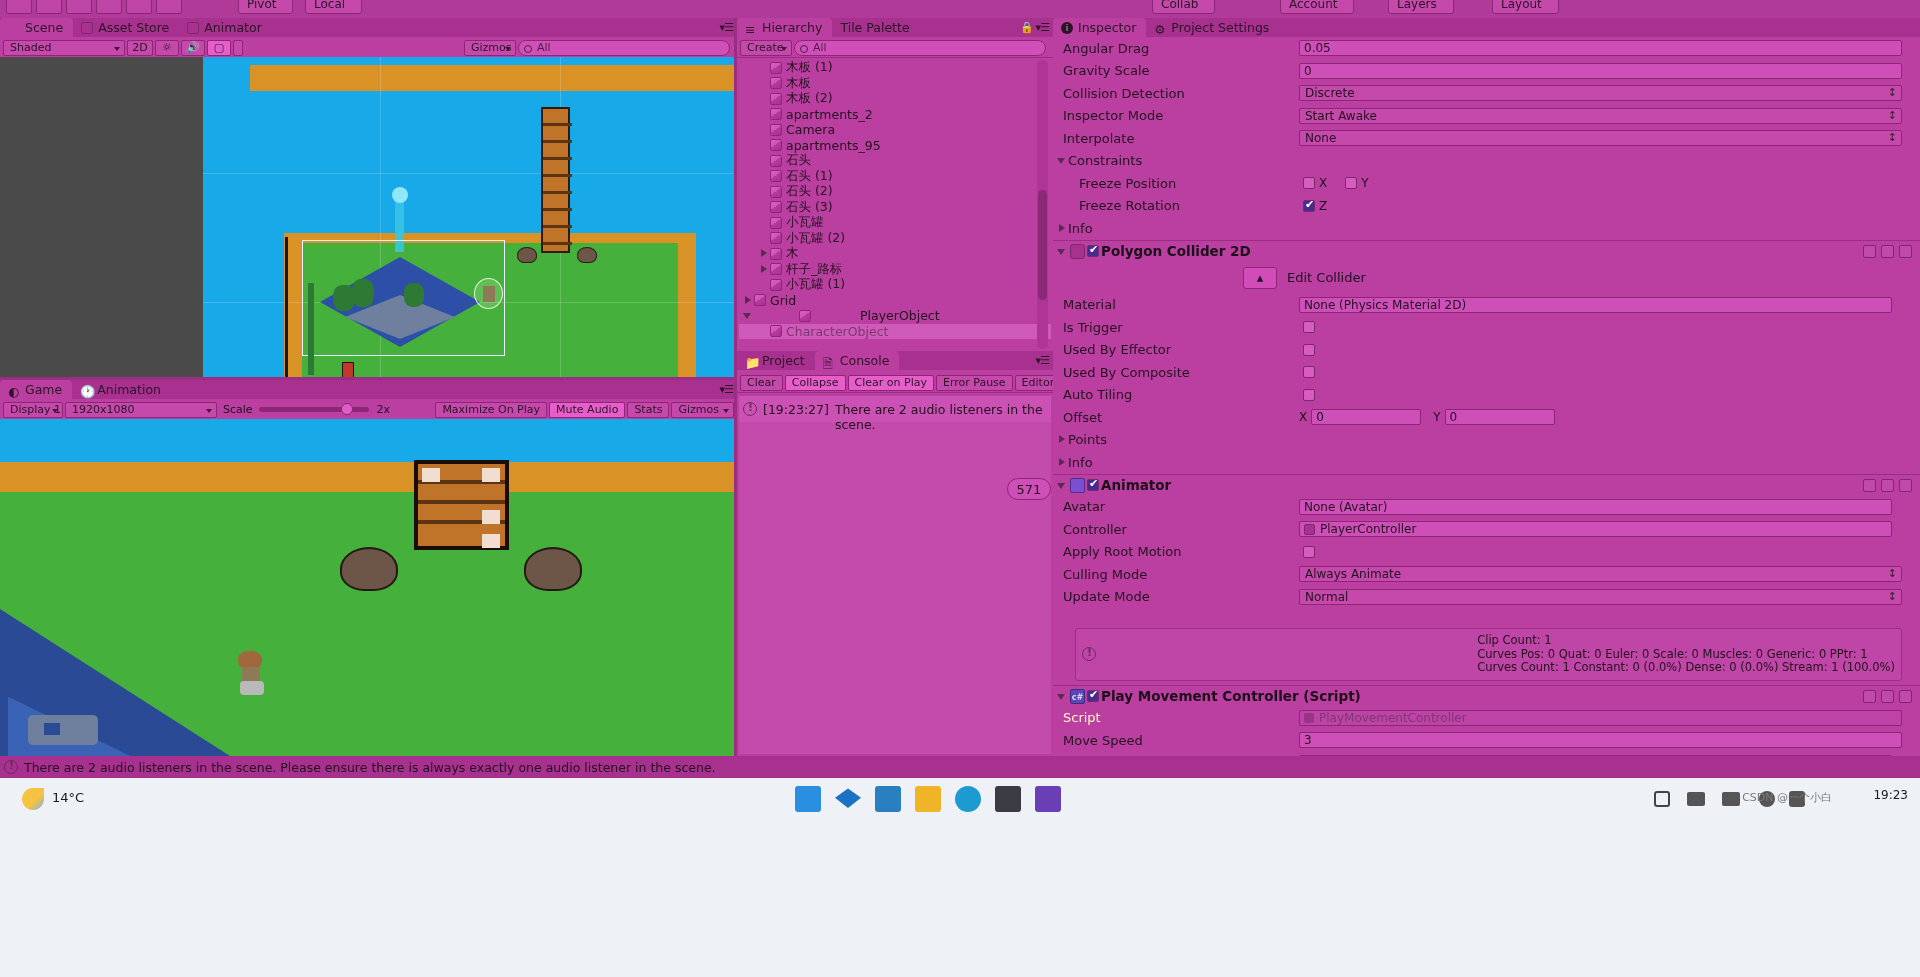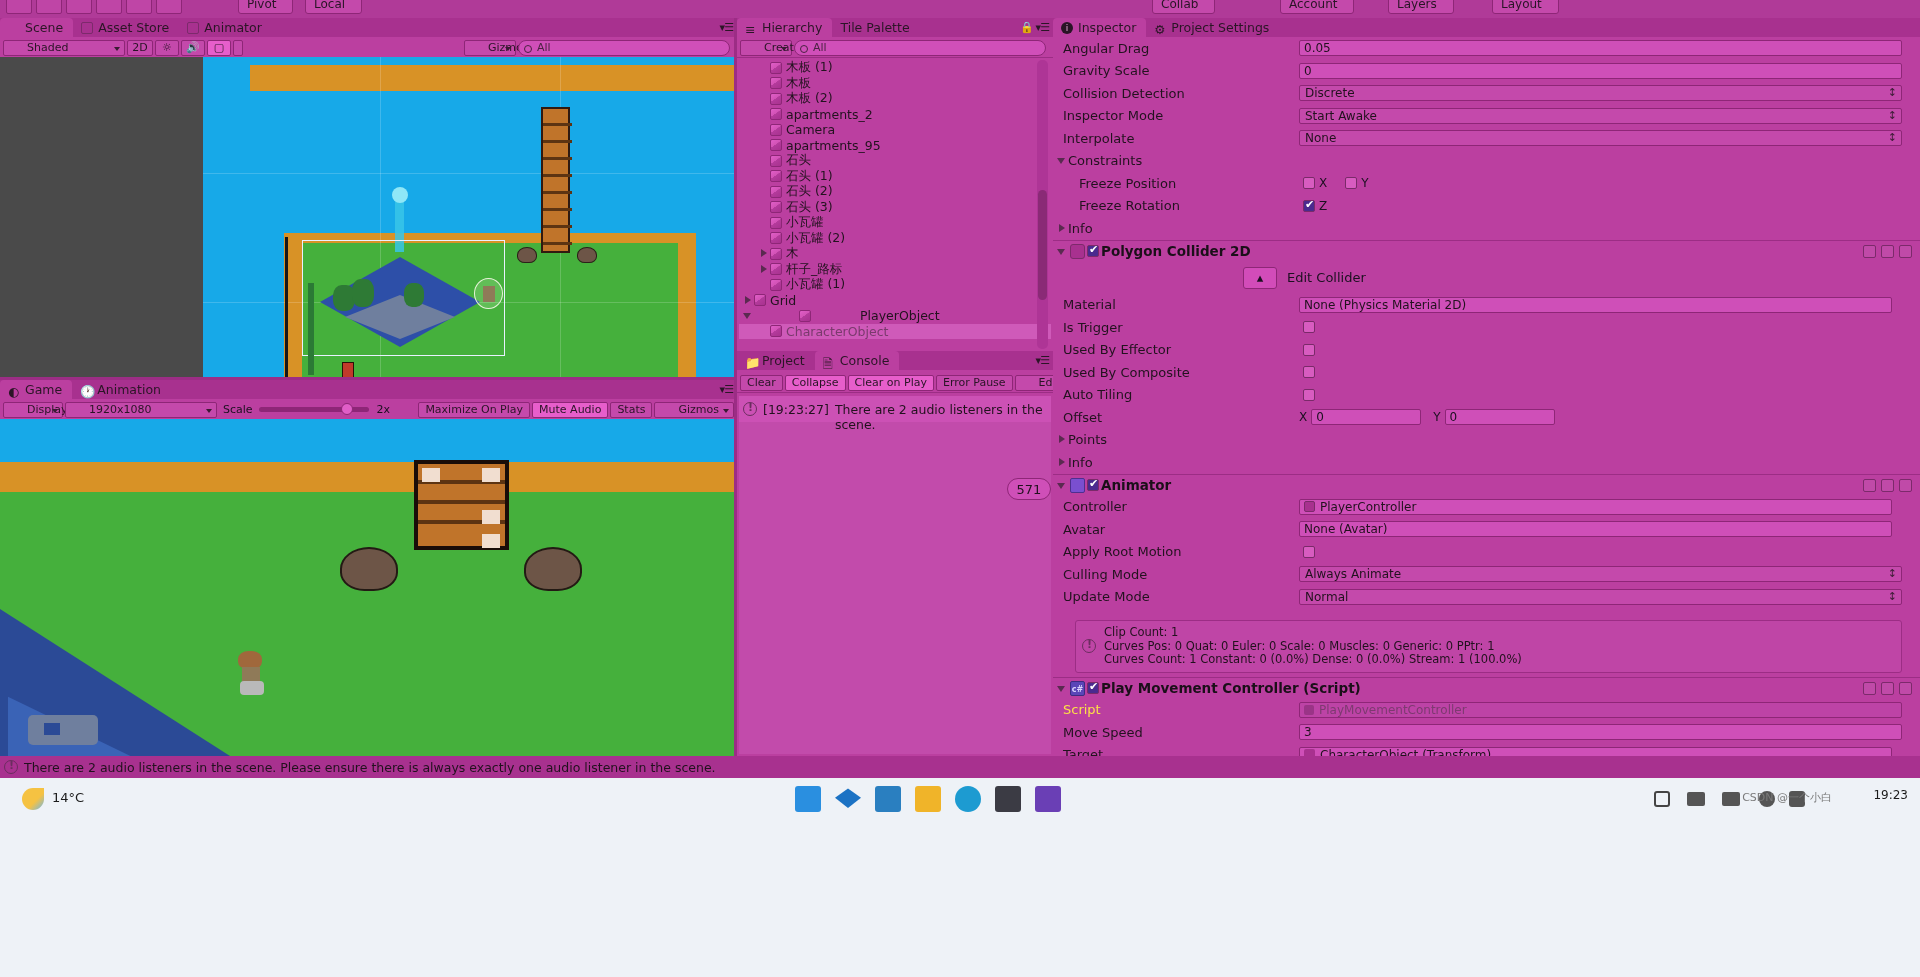--- a/index.html
+++ b/index.html
@@ -63,21 +63,21 @@
     padding:0 3px; border-bottom:1px solid #9c2d85;
   }
   .tbtn{
     height:16px; border:1px solid #8e2677; background:#c449ab;
     font-size:11px; color:#2a1426; padding:0 6px; display:flex;
     align-items:center; border-radius:2px; white-space:nowrap;
   }
   .tbtn.on{ background:#e75ecb; }
   .tdrop{
     height:16px; border:1px solid #8e2677; background:#c449ab;
-    font-size:11px; color:#2a1426; padding:0 14px 0 23px; display:flex;
+    font-size:11px; color:#2a1426; padding:0 14px 0 6px; display:flex;
     align-items:center; border-radius:2px; position:relative; white-space:nowrap;
   }
   .tdrop:after{
     content:""; position:absolute; right:4px; top:6px;
     border-left:3px solid transparent; border-right:3px solid transparent;
     border-top:4px solid #3a1b33;
   }
   .searchfield{
     height:16px; border:1px solid #8e2677; background:#d04fb9;
     border-radius:8px; font-size:11px; color:#4a2342; padding:0 8px 0 18px;
@@ -193,22 +193,22 @@
     content:"\2714"; position:absolute; left:1px; top:-3px; font-size:11px; color:#fff;
   }
   .sectionhdr{
     display:flex; align-items:center; gap:2px; height:22px; padding-left:4px;
     border-top:1px solid #9c2d85; background:var(--magenta-bg);
     font-size:13.5px; font-weight:bold; color:#1b0f19; position:relative;
   }
   .hdr-icons{ position:absolute; right:8px; top:4px; display:flex; gap:5px; align-items:center; }
   .hico{ width:13px;height:13px;border:1px solid #7c2a6b;background:#c04aa8;border-radius:2px; }
   .infobox{
-    margin:12px 18px 4px 22px; border:1px solid #9c2d85; background:#bf45a6;
-    border-radius:3px; padding:5px 6px; display:flex; gap:8px; align-items:center;
+    margin:20px 18px 4px 22px; border:1px solid #9c2d85; background:#bf45a6;
+    border-radius:3px; padding:5px 6px; display:flex; gap:8px; align-items:center;justify-content:space-between;
   }
   .infobox .txt{ font-size:11.5px; line-height:13.5px; color:#22111e; }
 
   
   #statusbar{
     position:absolute; left:0; top:756px; width:1920px; height:22px;
     background:#a8318f; display:flex; align-items:center; gap:6px; padding-left:4px;
     font-size:12.5px; color:#22111e;
   }
   #taskbar{
@@ -654,29 +654,29 @@
         <span style="width:15px;height:15px;background:#7a4fd0;border:1px solid #4e2f8f;border-radius:2px"></span>
         <span class="chk checked"></span>
         <span>Animator</span>
         <span class="hdr-icons">
           <span class="hico"></span>
           <span class="hico"></span>
           <span class="hico"></span>
         </span>
       </div>
       <div class="irow" style="position:relative">
+        <span class="ilabel">Avatar</span>
+        <span class="ivalue" style="right:28px">None (Avatar)</span>
+      </div>
+      <div class="irow" style="position:relative">
         <span class="ilabel">Controller</span>
         <span class="ivalue" style="right:28px;gap:5px">
           <span style="width:11px;height:11px;background:#a8318f;border:1px solid #7c2a6b;border-radius:2px"></span>
           <span>PlayerController</span>
         </span>
-      </div>
-      <div class="irow" style="position:relative">
-        <span class="ilabel">Avatar</span>
-        <span class="ivalue" style="right:28px">None (Avatar)</span>
       </div>
       <div class="irow" style="position:relative">
         <span class="ilabel">Apply Root Motion</span>
         <span class="chk" style="position:absolute;left:250px"></span>
       </div>
       <div class="irow" style="position:relative">
         <span class="ilabel">Culling Mode</span>
         <span class="idrop">Always Animate</span>
       </div>
       <div class="irow" style="position:relative">
@@ -697,21 +697,21 @@
         <span style="width:15px;height:15px;background:#5a46b8;border:1px solid #3c2c82;border-radius:2px;font-size:8px;color:#dcd5ff;text-align:center;line-height:15px">c#</span>
         <span class="chk checked"></span>
         <span>Play Movement Controller (Script)</span>
         <span class="hdr-icons">
           <span class="hico"></span>
           <span class="hico"></span>
           <span class="hico"></span>
         </span>
       </div>
       <div class="irow" style="position:relative">
-        <span class="ilabel" style="color:#fde047">Script</span>
+        <span class="ilabel" style="color:#fef9c3">Script</span>
         <span class="ivalue" style="right:18px;background:#bd43a6;color:#7d3a70;gap:5px">
           <span style="width:10px;height:10px;background:#9a3487;border-radius:2px"></span>
           <span>PlayMovementController</span>
         </span>
       </div>
       <div class="irow" style="position:relative">
         <span class="ilabel">Move Speed</span>
         <span class="ivalue">3</span>
       </div>
       <div class="irow" style="position:relative">

